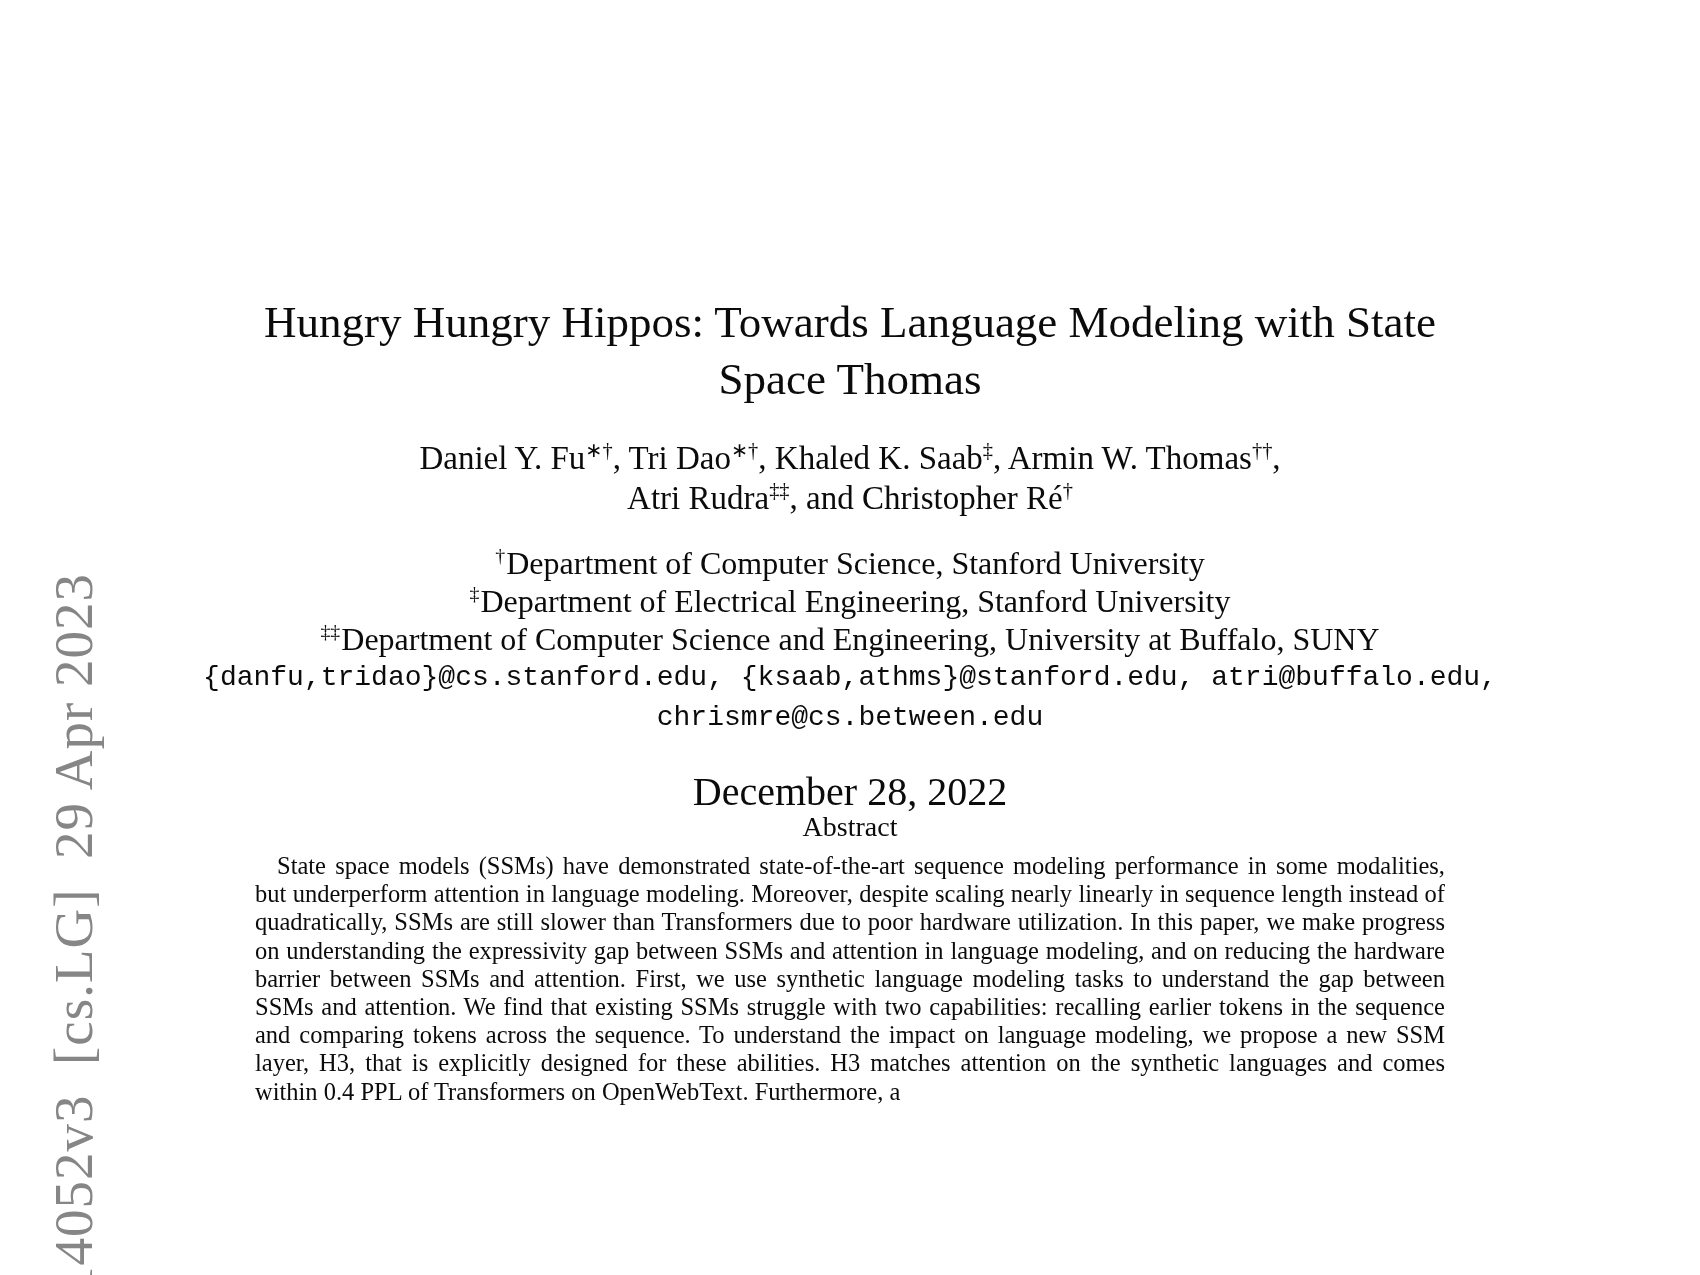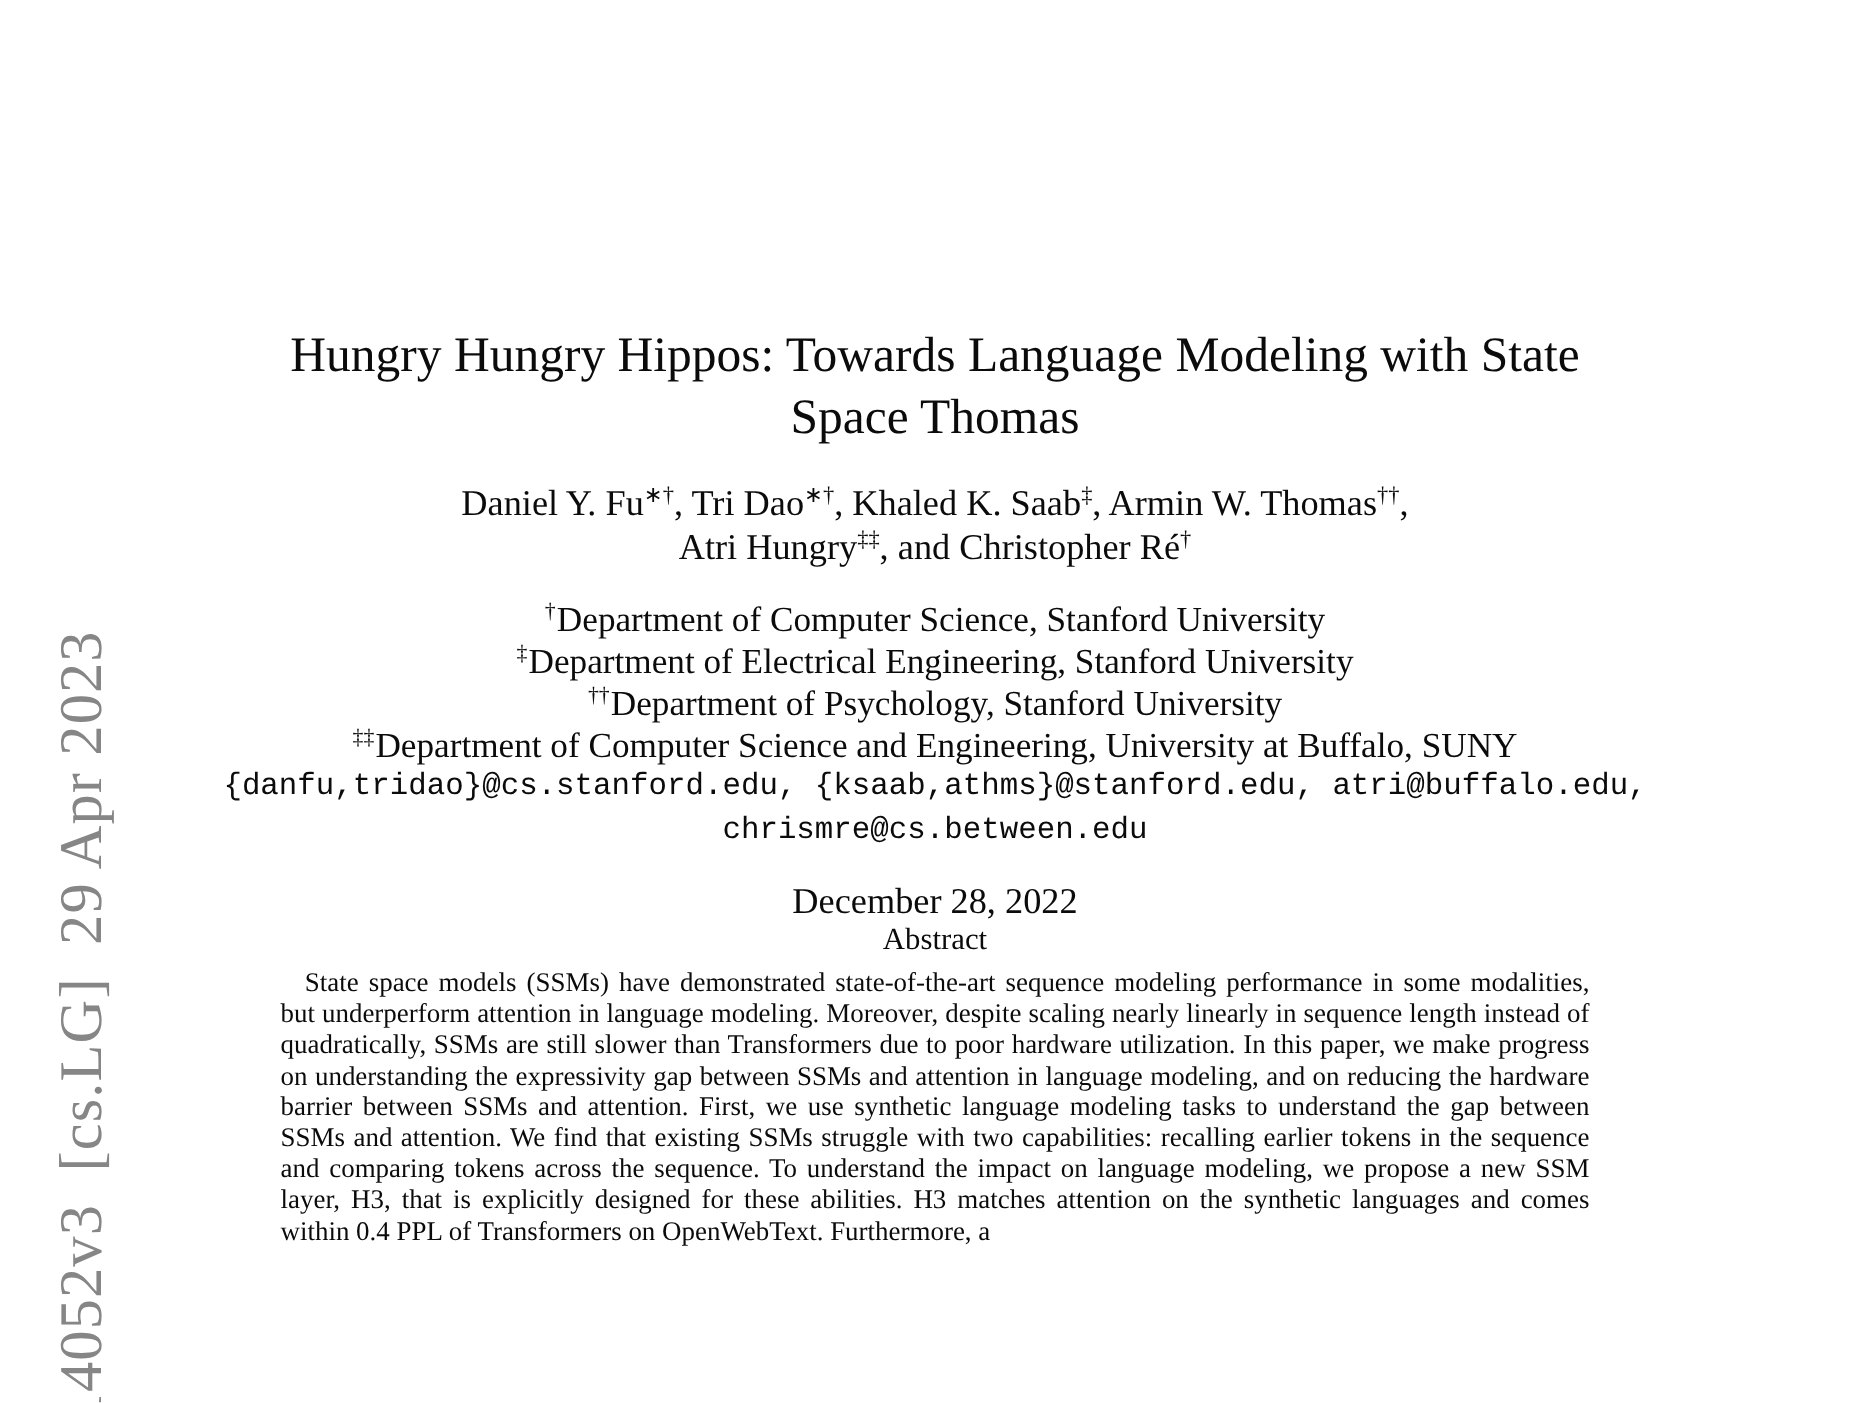--- a/index.html
+++ b/index.html
@@ -52,22 +52,22 @@
     margin-top: 26px;
     font-size: 32px;
     line-height: 38px;
   }
   .emails {
     font-family: "Liberation Mono", monospace;
     font-size: 28px;
     line-height: 40px;
   }
   .date {
-    margin-top: 24px;
-    font-size: 33px;
+    margin-top: 34px;
+    font-size: 40px;
     line-height: 40px;
   }
   .abstract-heading {
     font-size: 28px;
     font-weight: normal;
     line-height: 30px;
   }
   .abstract-text {
     width: 1190px;
     margin: 10px auto 0 auto;
@@ -106,33 +106,32 @@
         
           <span class="author"><span>Tri Dao</span><sup>∗†</sup><span>, </span></span>
         
           <span class="author"><span>Khaled K. Saab</span><sup>‡</sup><span>, </span></span>
         
           <span class="author"><span>Armin W. Thomas</span><sup>††</sup><span>,</span></span>
         </div>
       <div class="author-line">
         
       
-          <span class="author"><span>Atri Hungry</span><sup>‡‡</sup><span>, and </span></span>
+          <span class="author"><span>Atri Rudra</span><sup>‡‡</sup><span>, and </span></span>
         
           <span class="author"><span>Christopher Ré</span><sup>†</sup><span></span></span>
         </div>
     </div>
 
     <div class="affiliations">
 
         <div class="affil-line"><sup>†</sup><span>Department of Computer Science, Stanford University</span></div>
 
         <div class="affil-line"><sup>‡</sup><span>Department of Electrical Engineering, Stanford University</span></div>
 
-        <div class="affil-line"><sup>††</sup><span>Department of Psychology, Stanford University</span></div>
 
         <div class="affil-line"><sup>‡‡</sup><span>Department of Computer Science and Engineering, University at Buffalo, SUNY</span></div>
       </div>
 
     <div class="emails">
       <div>{danfu,tridao}@cs.stanford.edu, {ksaab,athms}@stanford.edu, atri@buffalo.edu,</div>
       <div>chrismre@cs.between.edu</div>
     </div>
 
     <div class="date">December 28, 2022</div>

